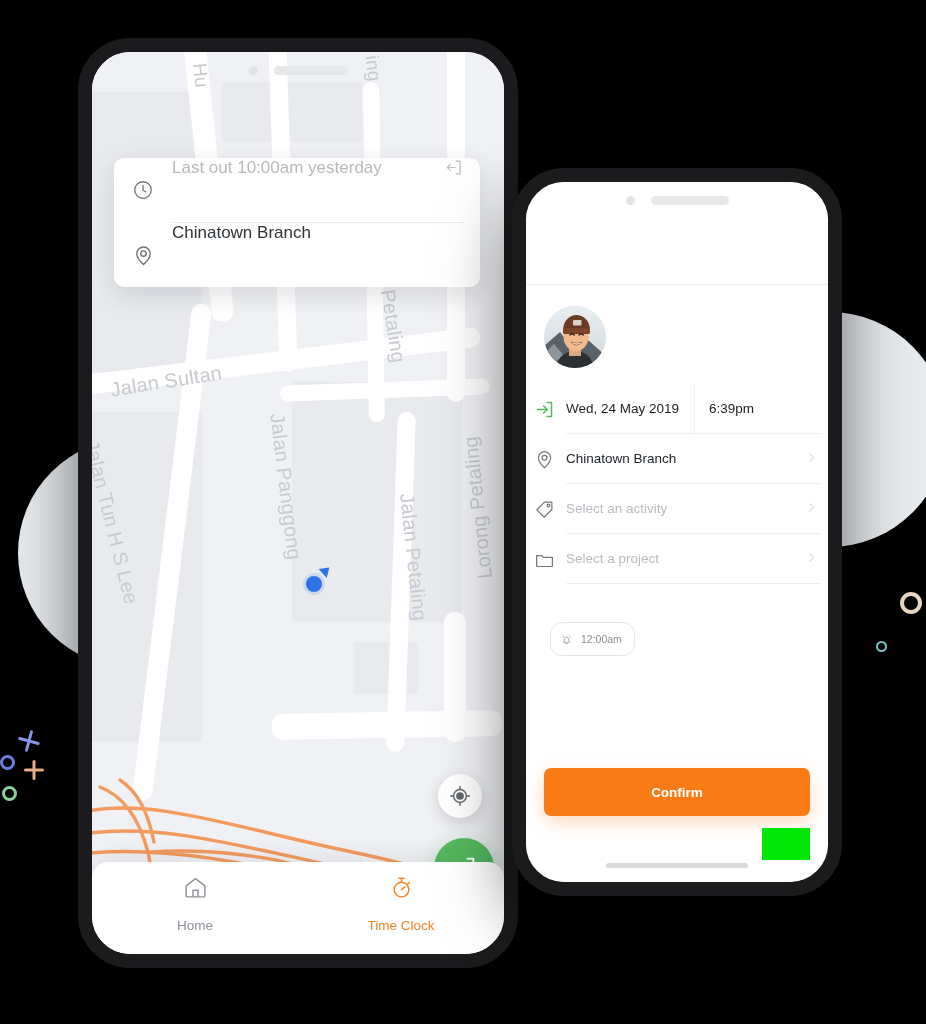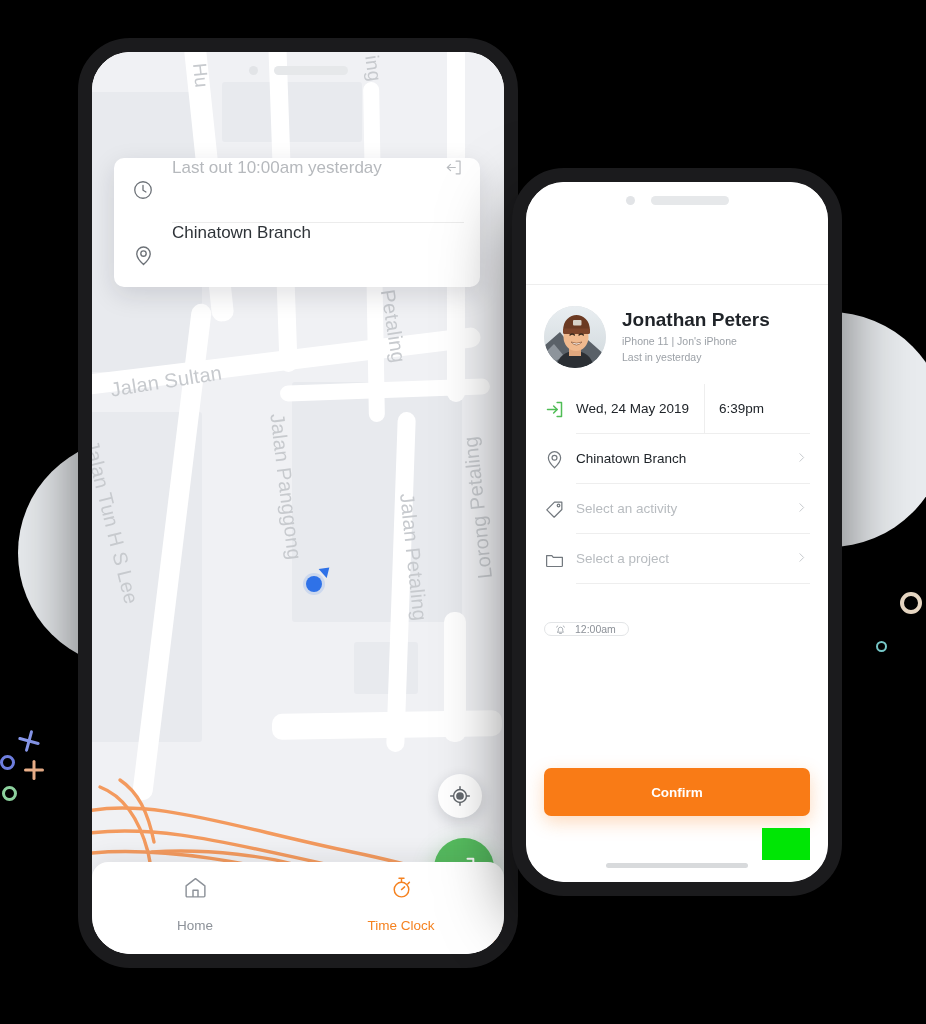--- a/index.html
+++ b/index.html
@@ -151,35 +151,35 @@
   }
   .avatar {
     width: 62px; height: 62px; border-radius: 50%; overflow: hidden;
     background: #dfe2e5; flex: none; position: relative;
   }
   .pname { font-size: 19px; color: #1f2328; font-weight: 600; margin-bottom: 3px; }
   .pmeta { font-size: 10.5px; color: #9ca1a7; line-height: 1.45; }
 
   .rows { position: absolute; top: 202px; left: 0; right: 0; }
   .row {
-    display: flex; align-items: center; min-height: 50px; padding: 0 18px;
+    display: flex; align-items: center; min-height: 50px; padding: 0 8px;
     position: relative;
   }
   .row-icon { width: 32px; flex: none; display: flex; align-items: center; color: #72787e; }
   .row-body { flex: 1; display: flex; align-items: center; height: 50px; border-bottom: 1px solid #eeeeee; }
   .row:last-child .row-body { border-bottom: 1px solid #eeeeee; }
   .row-text { font-size: 13.5px; color: #20252a; flex: 1; }
   .row-text.ph { color: #b8bcc0; }
   .chev { color: #c5c9cd; font-size: 15px; padding-right: 2px; }
   .cell-div { width: 1px; align-self: stretch; background: #eeeeee; margin: 0 14px 0 0; }
 
   .chip {
-    position: absolute; top: 440px; left: 18px;
+    position: absolute; top: 440px; left: 24px;
     display: inline-flex; align-items: center; gap: 8px;
-    height: 14px; padding: 0 12px 0 9px;
+    height: 34px; padding: 0 12px 0 9px;
     border: 1px solid #e3e5e7; border-radius: 12px;
     font-size: 10.5px; color: #8b9097; background: #fff; text-align: right;
   }
 
   .confirm-btn {
     position: absolute; left: 18px; right: 18px; bottom: 66px;
     height: 48px; border-radius: 7px; background: #f97b16;
     display: flex; align-items: center; justify-content: center;
     color: #fff; font-size: 13.5px; font-weight: 600;
     box-shadow: 0 6px 18px rgba(249,123,22,.28);
@@ -363,25 +363,20 @@
               <rect x="19" y="22.5" width="27" height="5.5" rx="1.6" fill="#7c442a"></rect>
               <rect x="29" y="14" width="8.5" height="5.5" rx="1" fill="#d8d2c8"></rect>
 
               <path d="M26 29 q2.2 -2 4.4 0" stroke="#3a2a1e" stroke-width="1.4" fill="none" stroke-linecap="round"></path>
               <path d="M35 29 q2.2 -2 4.4 0" stroke="#3a2a1e" stroke-width="1.4" fill="none" stroke-linecap="round"></path>
 
               <path d="M27 36 q5.5 6 11 0 q-5.5 2.4 -11 0 z" fill="#ffffff" stroke="#8c5a3c" stroke-width="0.7"></path>
             </g>
           </svg>
         </div>
-        <div>
-          <div class="pname">Jonathan Peters</div>
-          <div class="pmeta">iPhone 11 | Jon's iPhone</div>
-          <div class="pmeta">Last in yesterday</div>
-        </div>
       </div>
 
       <div class="rows">
 
         <div class="row">
           <span class="row-icon" style="color:#4fbd55;">
             <svg width="21" height="21" viewBox="0 0 24 24" fill="none" stroke="currentColor" stroke-width="1.7" stroke-linecap="round" stroke-linejoin="round">
               <path d="M15 4h5v16h-5"></path>
                 <path d="M4 12h11"></path>
                 <path d="M11 8l4 4-4 4"></path>

